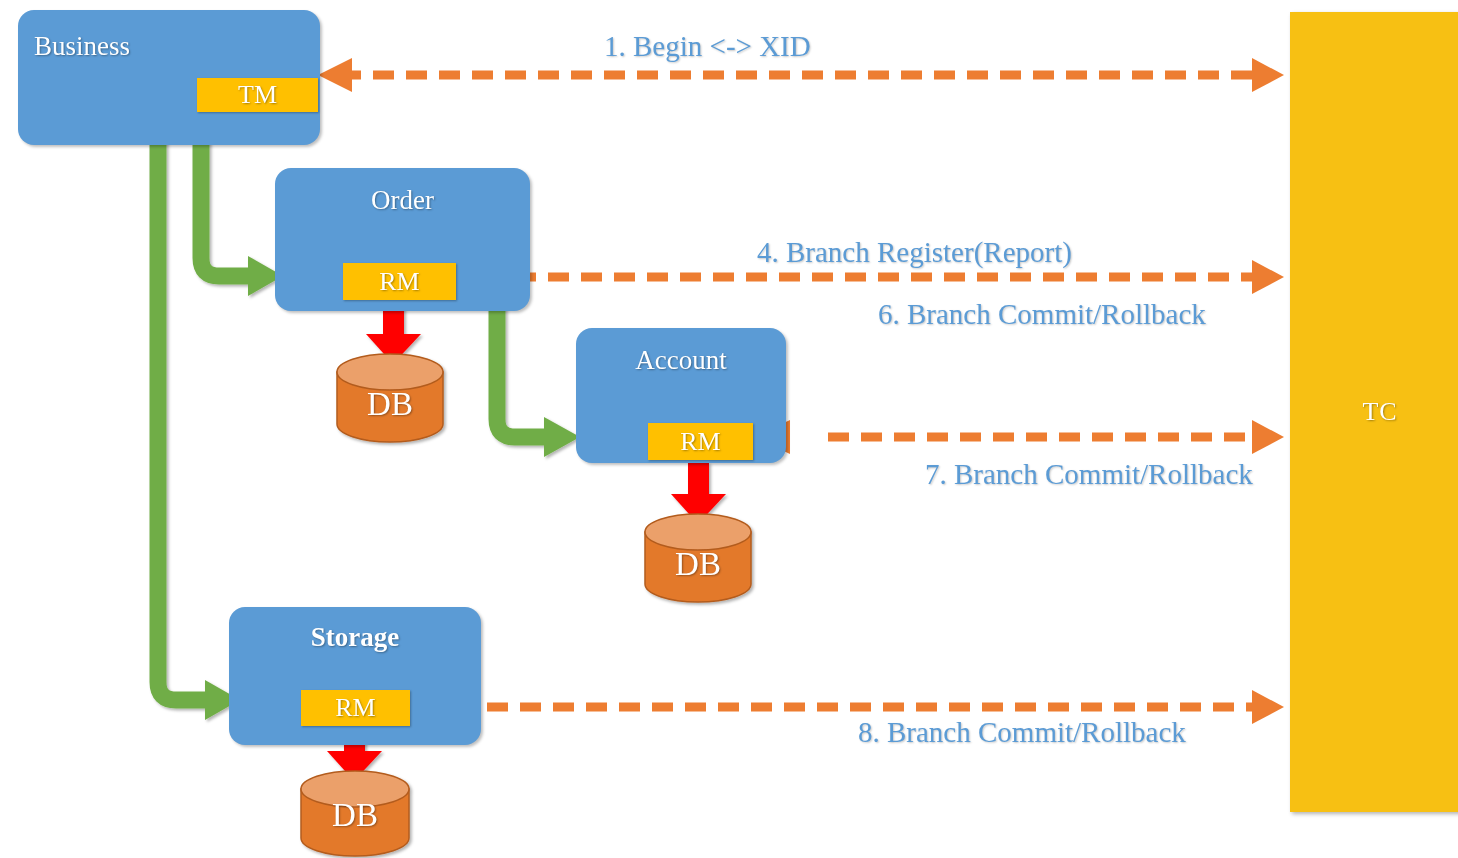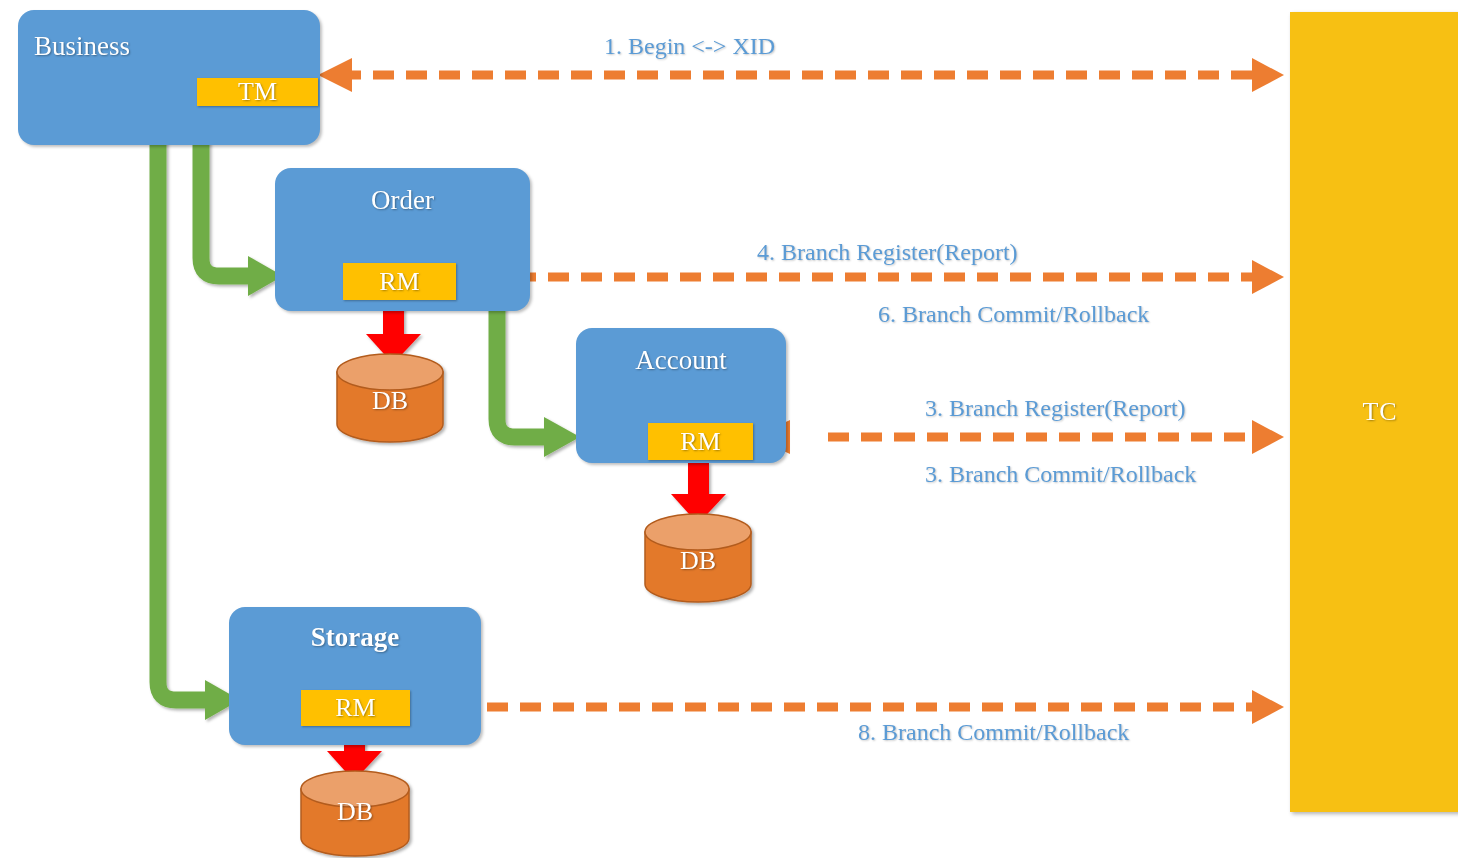--- a/index.html
+++ b/index.html
@@ -26,24 +26,24 @@
 
   
   .tcbar{background:#F7C013;box-shadow:2px 2px 4px rgba(0,0,0,0.3);
          display:flex;align-items:center;justify-content:center;}
   .tcbar span{color:#ffffff;font-size:26px;letter-spacing:1px;
          text-shadow:1px 1px 2px rgba(0,0,0,0.35);}
 
   
   .db{position:absolute;}
   .db .lbl{position:absolute;left:0;right:0;text-align:center;color:#fff;
-           font-size:26px;text-shadow:1px 1px 2px rgba(0,0,0,0.35);}
+           font-size:33px;text-shadow:1px 1px 2px rgba(0,0,0,0.35);}
 
   
-  .cap{position:absolute;color:#5B9BD5;font-size:24px;line-height:28px;
+  .cap{position:absolute;color:#5B9BD5;font-size:29px;line-height:28px;
        white-space:nowrap;text-shadow:1px 1px 2px rgba(0,0,0,0.22);}
 </style>
 </head>
 <body>
 
 <div id="stage">
 
   <svg class="layer" viewBox="0 0 1458 858" xmlns="http://www.w3.org/2000/svg">
     <defs>
       <filter id="sh" x="-30%" y="-30%" width="170%" height="170%">
@@ -119,21 +119,21 @@
   <div class="db" style="left:645px;top:546px;width:106px;">
     <div class="lbl">DB</div>
   </div>
   <div class="db" style="left:301px;top:797px;width:108px;">
     <div class="lbl">DB</div>
   </div>
 
   <div class="node svcbox leftTitle" style="left:18px;top:10px;width:302px;height:135px;">
     <div class="title" style="top:20px;">Business</div>
   </div>
-  <div class="badge" style="left:197px;top:78px;width:121px;height:28px;">TM</div>
+  <div class="badge" style="left:197px;top:78px;width:121px;height:34px;">TM</div>
 
   <div class="node svcbox" style="left:275px;top:168px;width:255px;height:143px;padding-left:39px;">
     <div class="title" style="top:16px;">Order</div>
   </div>
   <div class="badge" style="left:343px;top:263px;width:113px;height:37px;">RM</div>
 
   <div class="node svcbox" style="left:576px;top:328px;width:210px;height:135px;">
     <div class="title" style="top:16px;">Account</div>
   </div>
   <div class="badge" style="left:648px;top:423px;width:105px;height:37px;">RM</div>
@@ -145,18 +145,17 @@
 
   <div class="node tcbar" style="left:1290px;top:12px;width:180px;height:800px;">
     <span>TC</span>
   </div>
 
   <div class="cap" style="left:604px;top:32px;">1. Begin &lt;-&gt; XID</div>
 
   <div class="cap" style="left:757px;top:238px;">4. Branch Register(Report)</div>
   <div class="cap" style="left:878px;top:300px;">6. Branch Commit/Rollback</div>
 
-  <div class="cap" style="left:925px;top:394px;">3. Branch Register(Report)</div>
-  <div class="cap" style="left:925px;top:460px;">3. Branch Commit/Rollback</div>
+  <div class="cap" style="left:925px;top:460px;">7. Branch Commit/Rollback</div>
 
   <div class="cap" style="left:858px;top:718px;">8. Branch Commit/Rollback</div>
 
 </div>
 
 </body></html>

